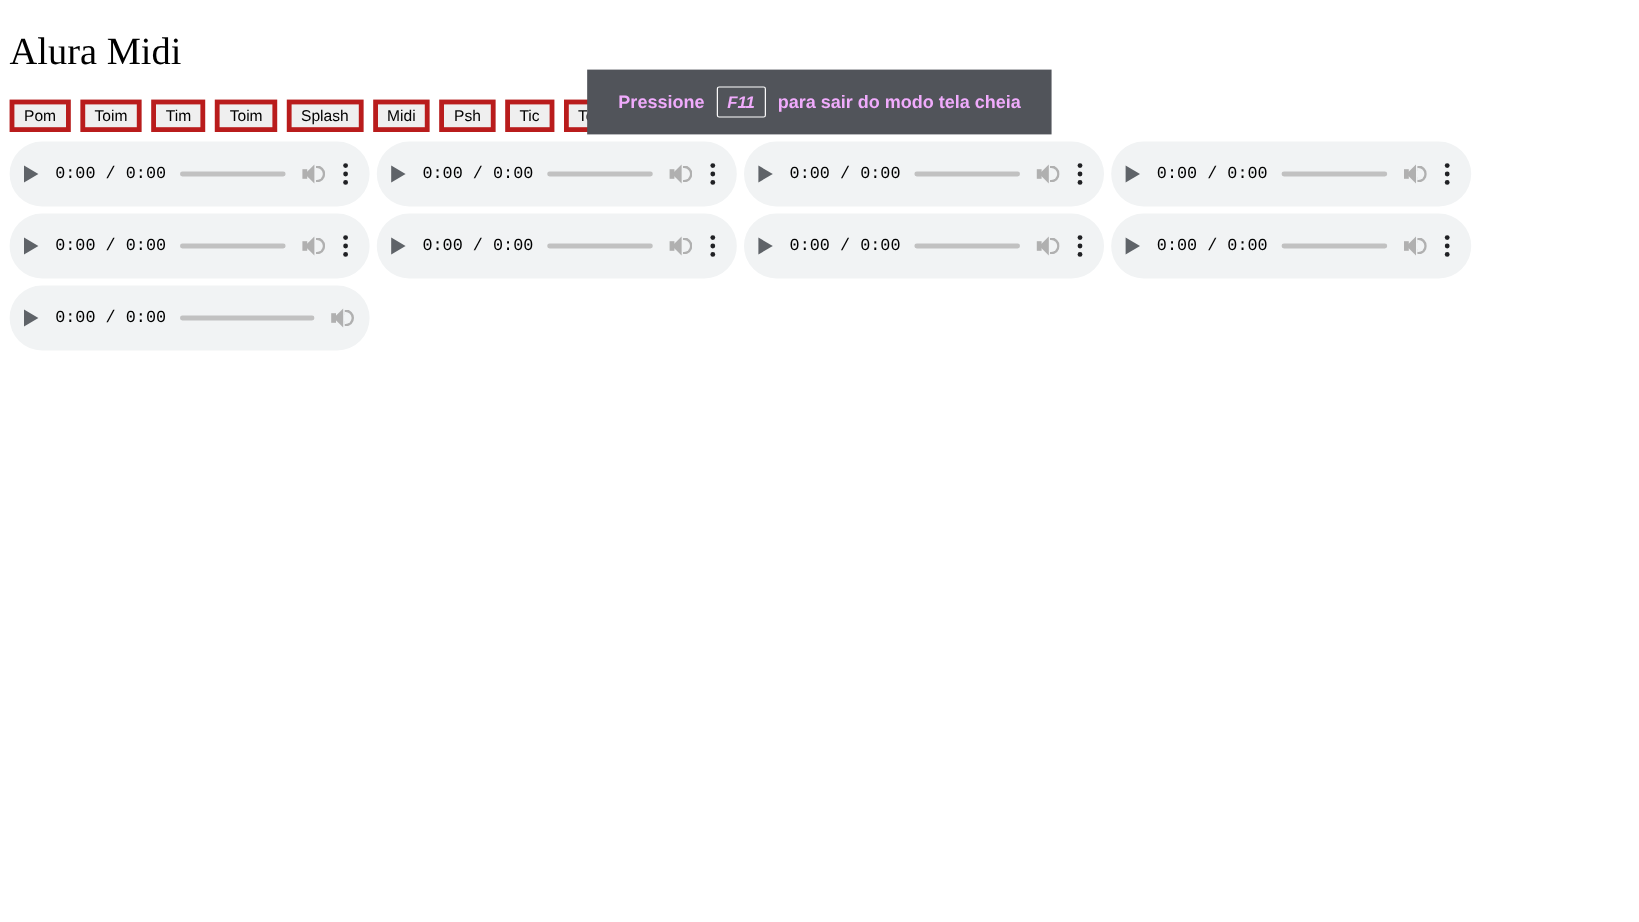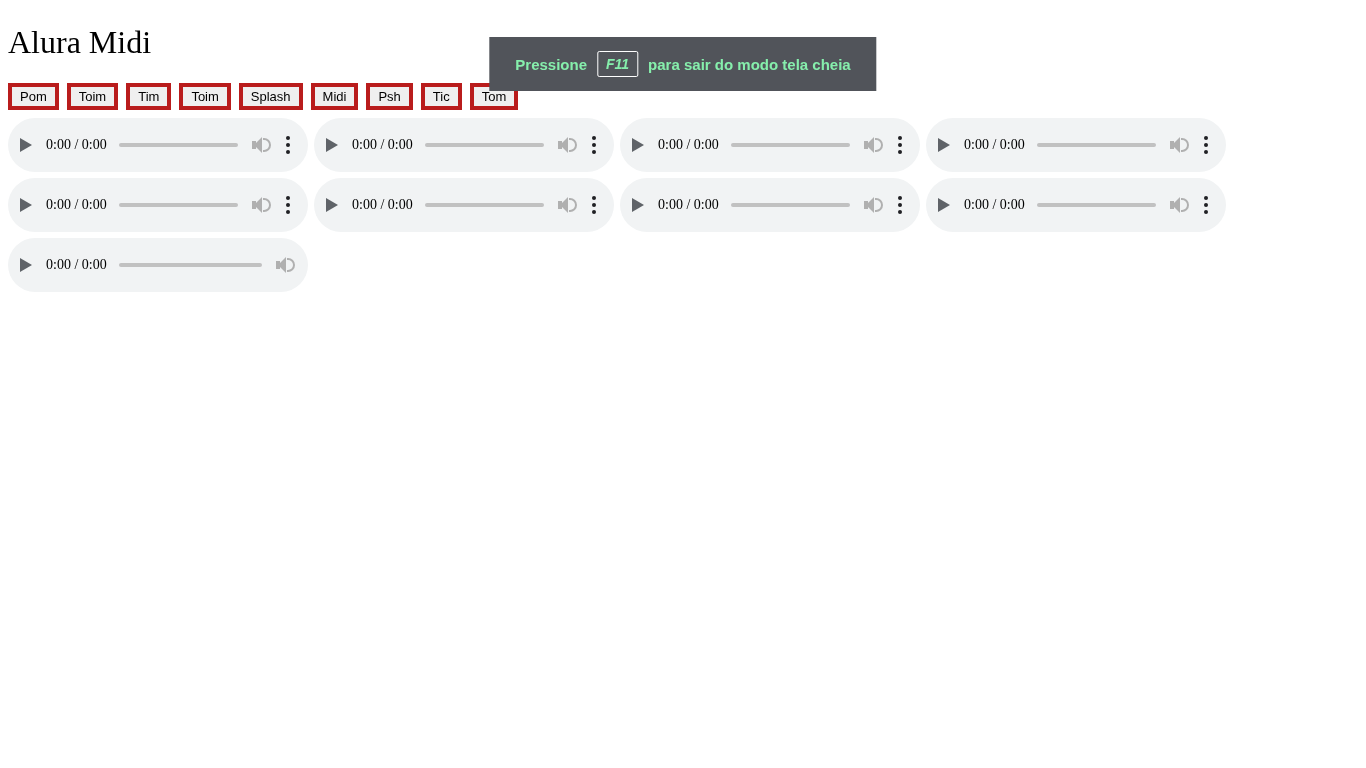--- a/index.html
+++ b/index.html
@@ -36,21 +36,21 @@
     gap: 6px;
   }
   .audio-player {
     width: 300px;
     height: 54px;
     background: #f1f3f4;
     border-radius: 27px;
     display: flex;
     align-items: center;
     padding: 0 14px 0 12px;
-    font-family: Liberation Serif, serif;
+    font-family: Liberation Mono, monospace;
     font-size: 14px;
     color: #000;
   }
   .play-btn {
     width: 0; height: 0;
     border-left: 12px solid #5f6368;
     border-top: 7px solid transparent;
     border-bottom: 7px solid transparent;
     cursor: pointer;
     margin-right: 14px;
@@ -108,25 +108,25 @@
     cursor: pointer;
     flex-shrink: 0;
   }
   .kebab span {
     width: 4px; height: 4px;
     background: #202124;
     border-radius: 50%;
   }
   .fullscreen-toast {
     position: absolute;
-    top: 37px;
+    top: 58px;
     left: 50%;
     transform: translateX(-50%);
     background: #51545a;
-    color: #86efac;
+    color: #f0abfc;
     font-family: "Segoe UI", Arial, sans-serif;
     font-size: 15px;
     font-weight: 600;
     padding: 14px 26px;
     display: flex;
     align-items: center;
     gap: 10px;
   }
   .key-badge {
     border: 1px solid #ffffff;

